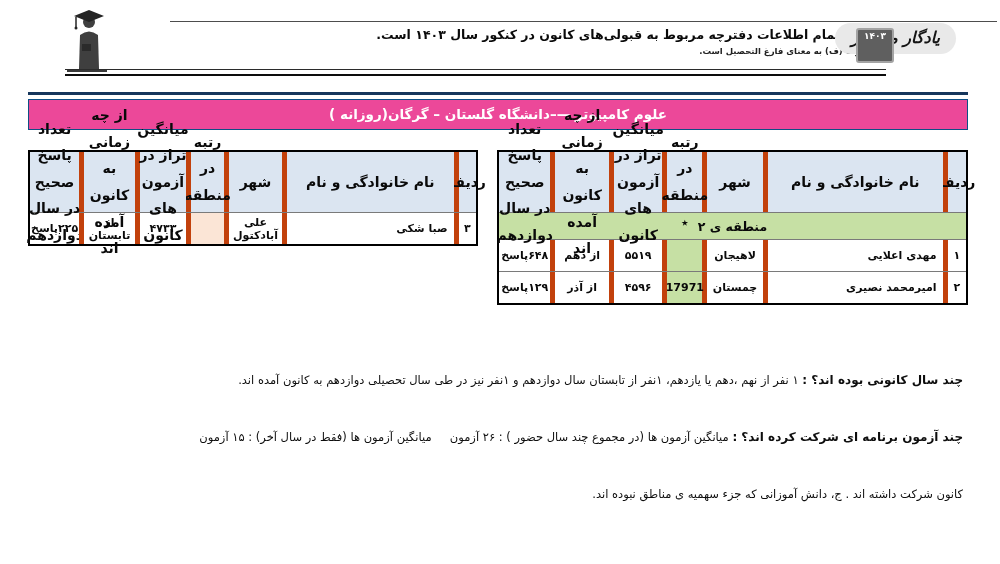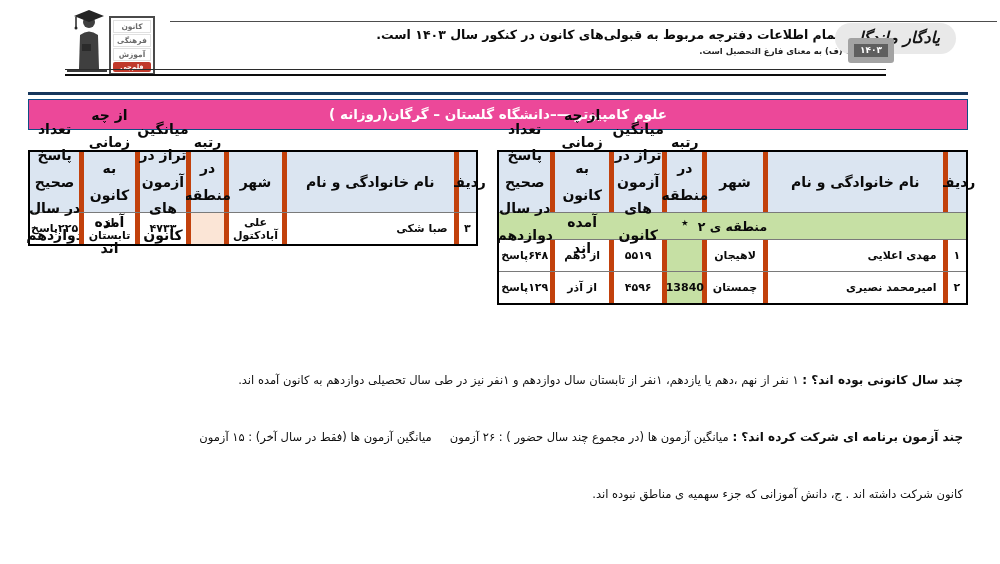--- a/index.html
+++ b/index.html
@@ -25,22 +25,22 @@
   .notice-sub .bullet{ font-size:7px; vertical-align:1px; margin-left:2px; }
   .header-divider{ position:absolute; left:65px; top:69px; width:821px; height:4px;
     border-top:1px solid #2b2b2b; border-bottom:2px solid #0d0d0d; }
   .brand{ position:absolute; right:44px; top:23px; }
   .brand-pill{
     background:#e9e9e9; border-radius:17px; padding:5px 16px 7px 16px;
     font-family:"DejaVu Serif", serif; font-style:italic; font-weight:bold;
     font-size:16px; color:#141414; direction:rtl; white-space:nowrap;
   }
   .brand-year{
-    position:absolute; right:62px; bottom:-9px; background:#5f5f5f; border:6px solid #a3a3a3;
-    color:#fff; font-size:9px; font-weight:bold; padding:1px 6px 2px 6px; border-radius:3px;
+    position:absolute; right:62px; bottom:-9px; background:#5f5f5f; border:2px solid #a3a3a3;
+    color:#fff; font-size:9px; font-weight:bold; padding:1px 6px 20px 6px; border-radius:3px;
   }
   
   .title-wrap{ position:absolute; left:28px; top:92px; width:940px; }
   .bar-topline{ height:3px; background:#16365c; }
   .blue-bar{
     margin-top:4px; background:#1474bb; border:1px solid #0d4f85; color:#fff;
     font-weight:bold; font-size:13.5px; text-align:center; padding:6px 0 7px 0; direction:rtl;
   }
   
   .data-table{ position:absolute; top:150px; direction:rtl; border:2px solid #000; background:#fff; box-sizing:border-box; }
@@ -77,26 +77,20 @@
       <svg width="44" height="70" viewBox="0 0 44 70">
         <rect x="2" y="63" width="40" height="3" fill="#3a3a3a"></rect>
         <circle cx="24" cy="16" r="6" fill="#3f3f3f"></circle>
         <polygon points="9,10 24,4 39,10 24,16" fill="#242424"></polygon>
         <line x1="11" y1="11" x2="11" y2="21" stroke="#242424" stroke-width="1.5"></line>
         <circle cx="11" cy="22" r="1.5" fill="#242424"></circle>
         <path d="M14,63 L15,29 Q24,22 33,29 L34,63 Z" fill="#3f3f3f"></path>
         <rect x="17" y="38" width="9" height="7" fill="#2a2a2a"></rect>
       </svg>
     </span>
-    <div class="logo-sign">
-      <div class="logo-word">کانون</div>
-      <div class="logo-word">فرهنگی</div>
-      <div class="logo-word">آموزش</div>
-      <div class="logo-badge">قلم‌چی</div>
-    </div>
   </div>
 
   <div class="top-rule"></div>
 
   <div class="notice">
     <div class="notice-title">توجه: تمام اطلاعات دفترچه مربوط به قبولی‌های کانون در کنکور سال ۱۴۰۳ است.</div>
     <div class="notice-sub">
       <span class="bullet">●</span>
       <span>حرف (ف) به معنای فارغ التحصیل است.</span>
     </div>
@@ -133,21 +127,21 @@
       <div class="cell col-city">لاهیجان</div>
       <div class="cell col-rank" style="background-color: rgb(198, 224, 164);"></div>
       <div class="cell col-score">۵۵۱۹</div>
       <div class="cell col-since">از دهم</div>
       <div class="cell col-ans">۶۴۸پاسخ</div>
     </div>
     <div class="t-row d-row">
       <div class="cell col-no">۲</div>
       <div class="cell col-name">امیرمحمد نصیری</div>
       <div class="cell col-city">چمستان</div>
-      <div class="cell col-rank" style="background-color: rgb(198, 224, 164);">13840</div>
+      <div class="cell col-rank" style="background-color: rgb(198, 224, 164);">17971</div>
       <div class="cell col-score">۴۵۹۶</div>
       <div class="cell col-since">از آذر</div>
       <div class="cell col-ans">۱۲۹پاسخ</div>
     </div>
   </div>
 
   <div class="data-table t-left">
     <div class="t-row th-row">
       <div class="cell col-no">ردیف</div>
       <div class="cell col-name">نام خانوادگی و نام</div>

